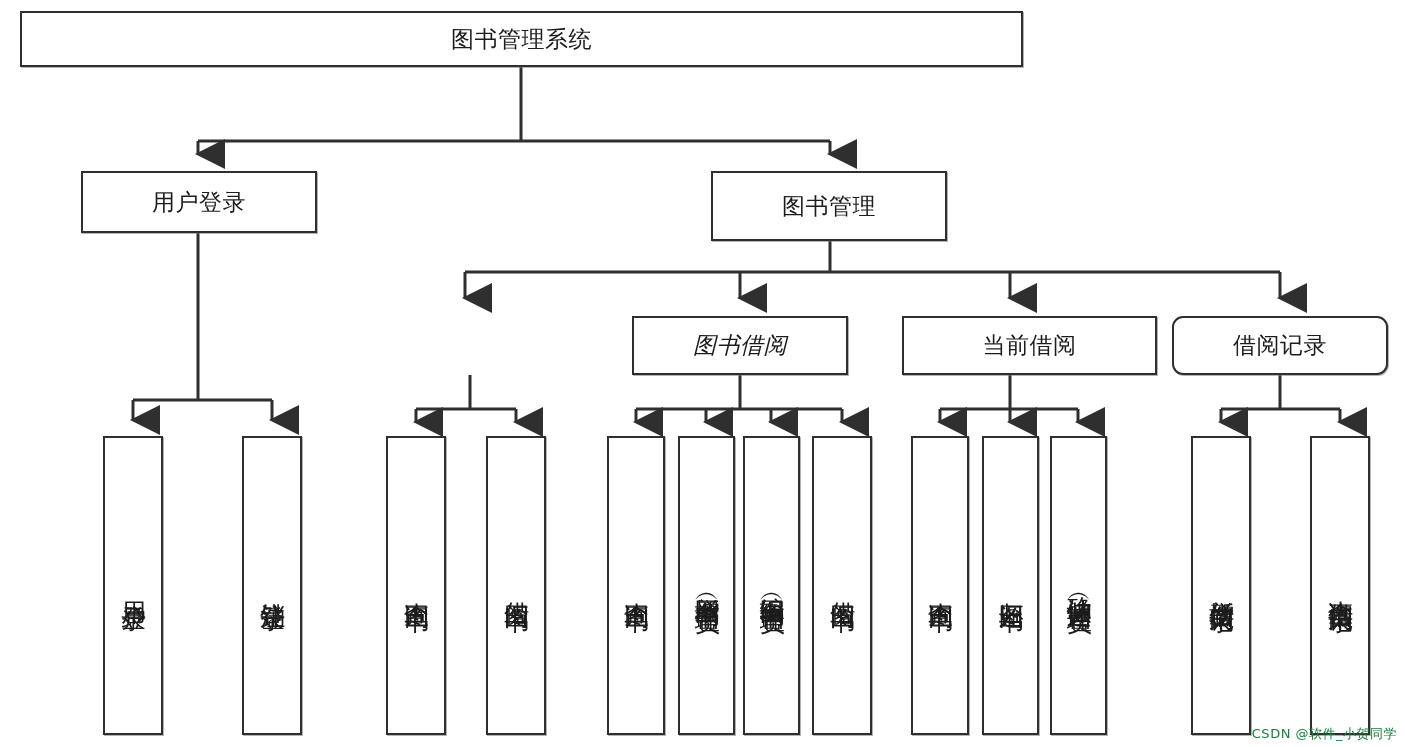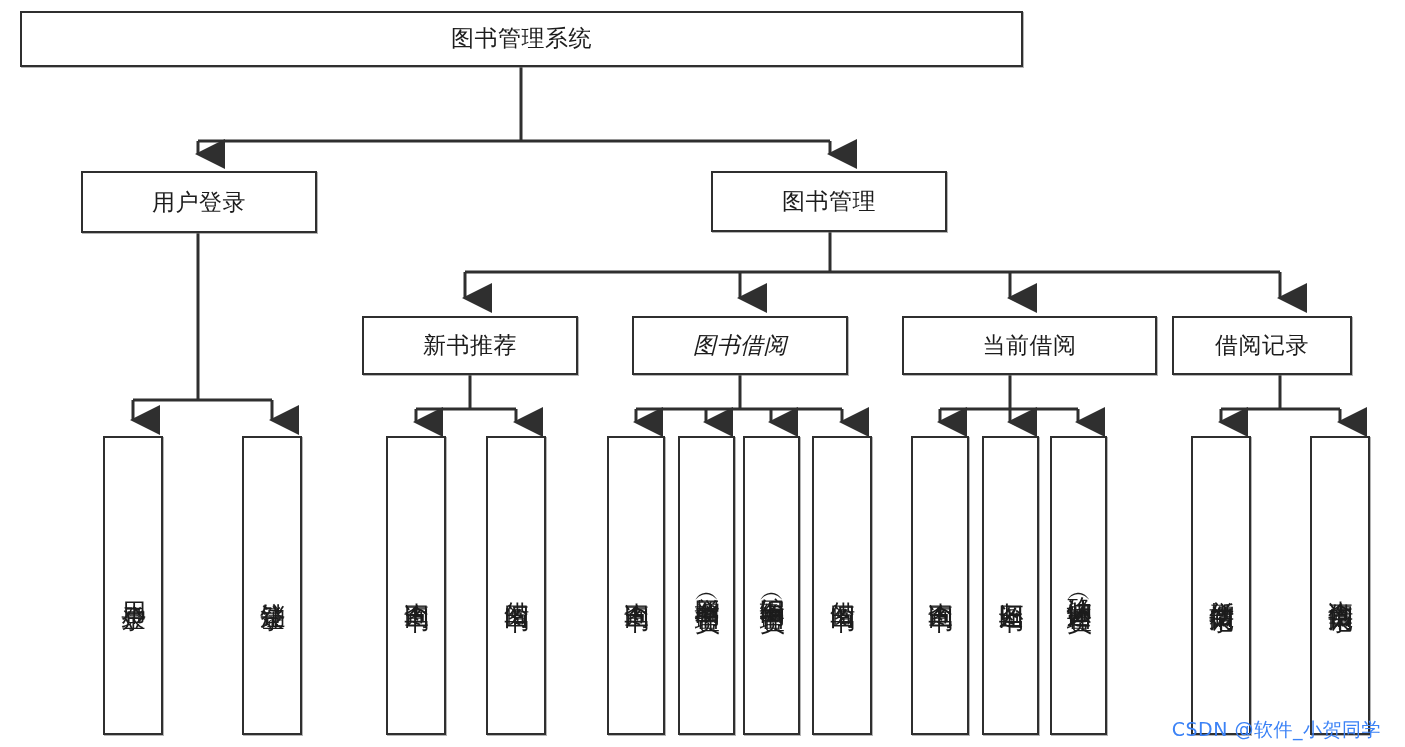--- a/index.html
+++ b/index.html
@@ -37,41 +37,40 @@
     text-align: center;
     line-height: 1.22;
     letter-spacing: 0.5px;
   }
   
   .node.h .label {
     font-size: 23px;
   }
   .node.root .label {
     font-size: 23px;
-    font-family: Liberation Serif, serif;
   }
   
   .node.v {
     align-items: center;
     justify-content: center;
   }
   .node.v .label {
     writing-mode: vertical-rl;
     text-orientation: upright;
     font-size: 25px;
     line-height: 1.05;
     letter-spacing: 2px;
     max-height: 280px;
   }
   #watermark {
     position: absolute;
-    right: 24px;
+    right: 8px;
     bottom: 4px;
-    font-size: 19px;
-    color: #3b82f6;
+    font-size: 13px;
+    color: #15803d;
     letter-spacing: 0.5px;
     white-space: nowrap;
     font-family: "DejaVu Sans", "Liberation Sans", sans-serif;
   }
 </style>
 </head>
 <body>
 
 <div id="canvas">
 
@@ -125,34 +124,31 @@
     </g>
   </svg>
 
   <div class="node root h" style="left:20px; top:11px; width:1003px; height:56px;">
     <span class="label">图书管理系统</span>
   </div>
 
   <div class="node h" style="left:81px; top:171px; width:236px; height:62px;">
     <span class="label">用户登录</span>
   </div>
-  <div class="node h" style="left:711px; top:171px; width:236px; height:61px;">
+  <div class="node h" style="left:711px; top:171px; width:236px; height:70px;">
     <span class="label">图书管理</span>
   </div>
 
-  <div class="node h" style="left:362px; top:316px; width:216px; height:59px;">
-    <span class="label">新书推荐</span>
-  </div>
   <div class="node h" style="left:632px; top:316px; width:216px; height:59px;font-style:italic;">
     <span class="label">图书借阅</span>
   </div>
   <div class="node h" style="left:902px; top:316px; width:255px; height:59px;">
     <span class="label">当前借阅</span>
   </div>
-  <div class="node h" style="left:1172px; top:316px; width:180px; height:59px;">
+  <div class="node h" style="left:1172px; top:316px; width:216px; height:59px;border-radius:11px;">
     <span class="label">借阅记录</span>
   </div>
 
   <div class="node v" style="left:103px; top:436px; width:60px; height:299px;">
     <span class="label">用户登录</span>
   </div>
   <div class="node v" style="left:242px; top:436px; width:60px; height:299px;">
     <span class="label">注销登录</span>
   </div>
 

